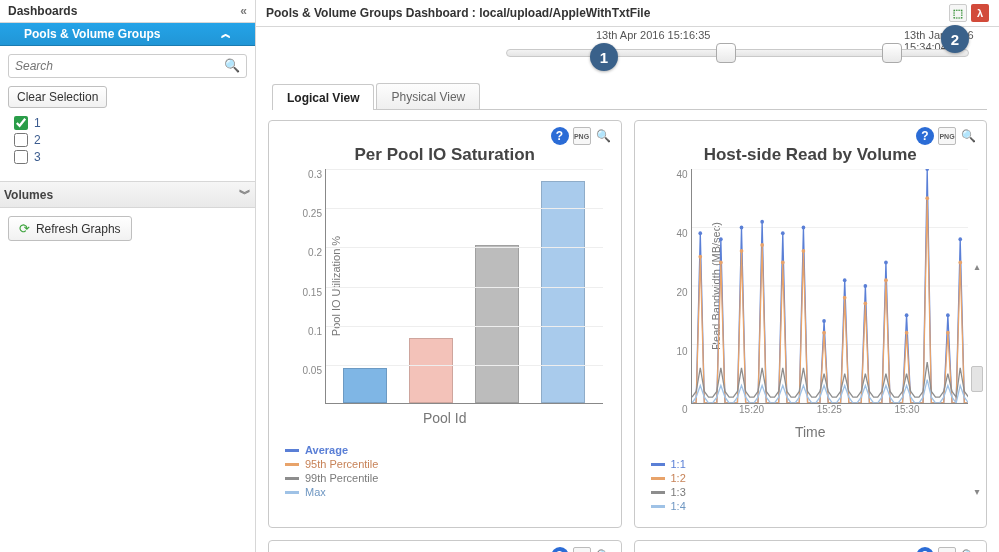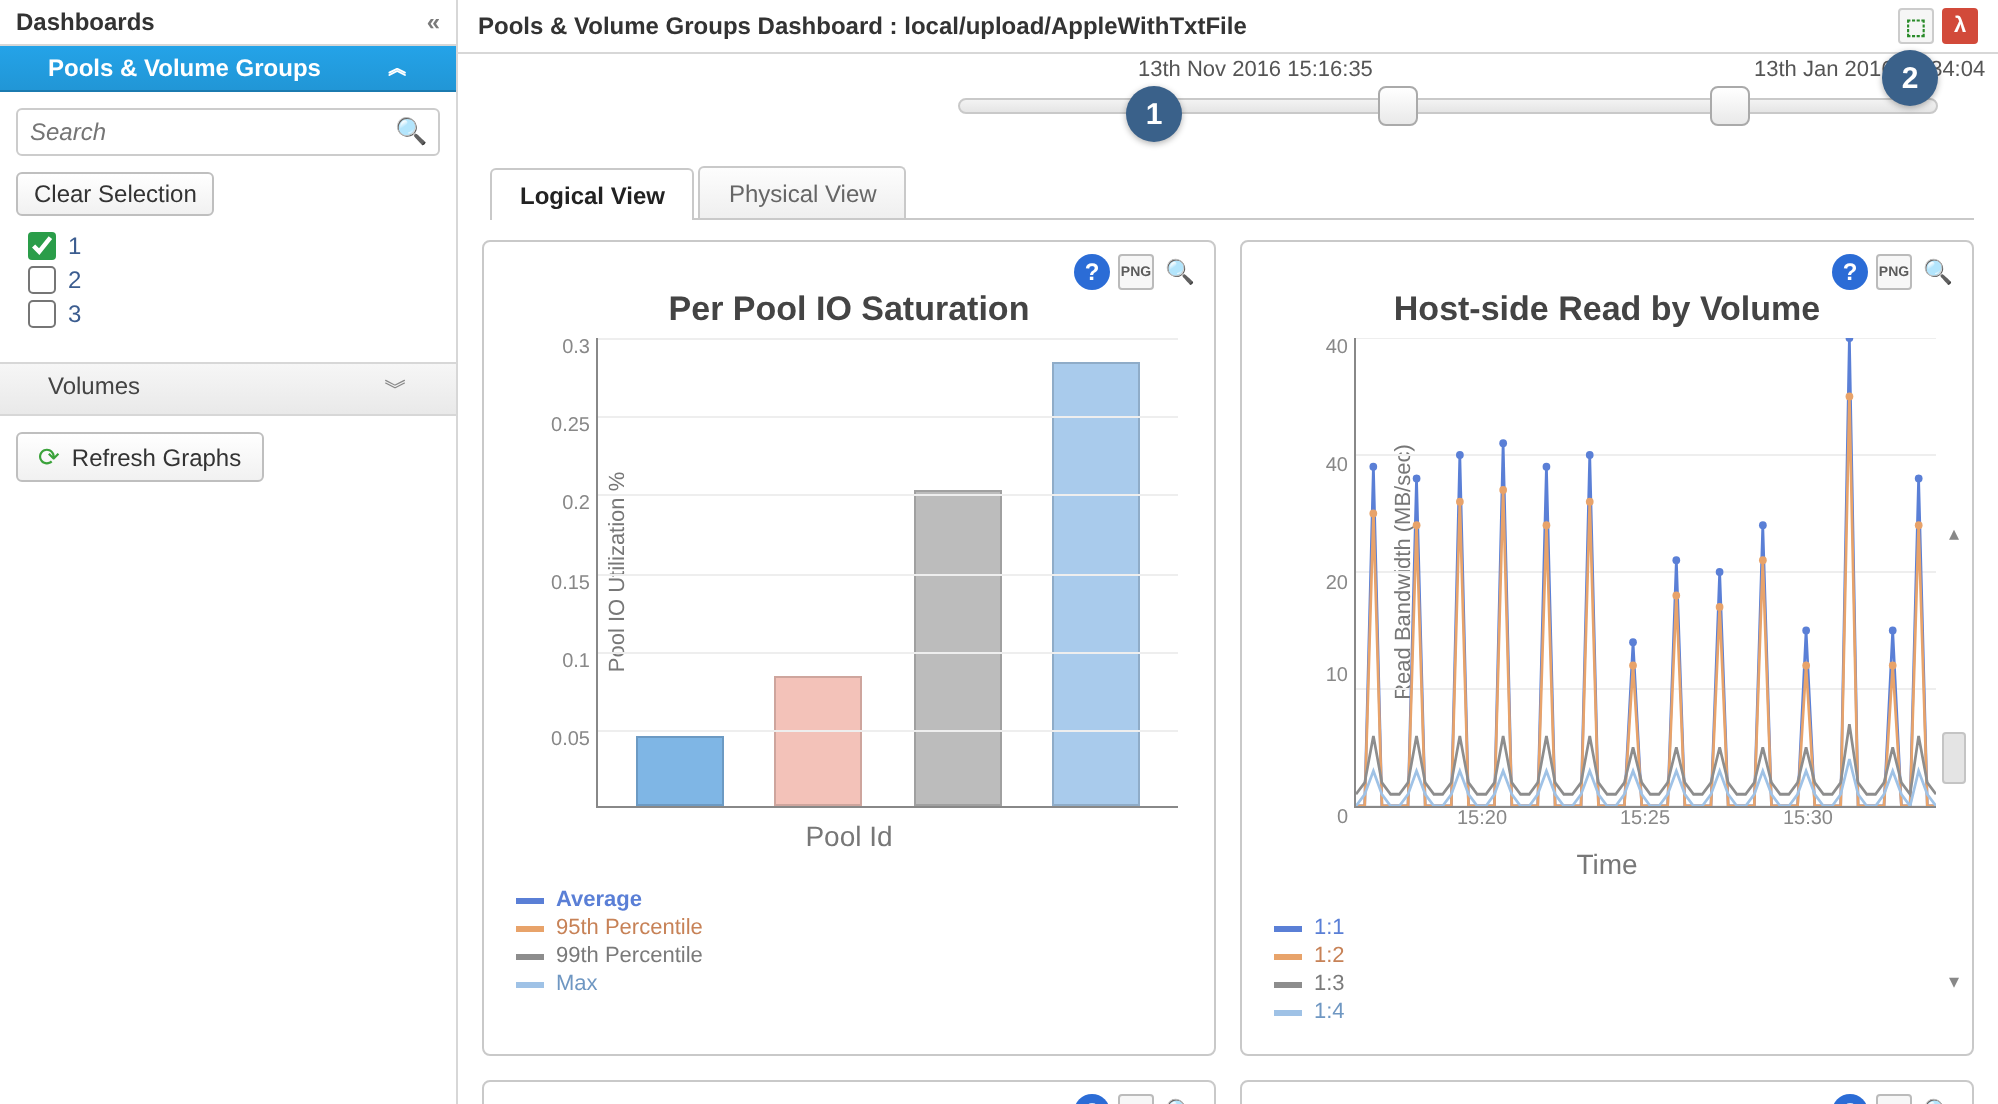--- a/index.html
+++ b/index.html
@@ -7,21 +7,21 @@
     font-family: Verdana, Arial, sans-serif;
     font-size: 12px;
     background: #ffffff;
     width: 999px;
     height: 552px;
     overflow: hidden;
     color: #333;
   }
   .app { display: flex; width: 100%; height: 100%; }
   
-  .sidebar { width: 229px; border-right: 1px solid #d7d7d7; background: #fff; display: flex; flex-direction: column; }
+  .sidebar { width: 256px; border-right: 1px solid #d7d7d7; background: #fff; display: flex; flex-direction: column; }
   .side-header {
     display:flex; justify-content:space-between; align-items:center;
     padding: 4px 8px; font-weight:bold; border-bottom:1px solid #d7d7d7;
     background: #fff;
   }
   .collapse-caret { color:#7a7a7a; font-size:12px; }
   .side-section {
     display:flex; justify-content:space-between; align-items:center;
     padding: 4px 24px; font-weight:bold;
     background: linear-gradient(#24a3e8, #2196d6);
@@ -37,22 +37,22 @@
   .search-ico { position:absolute; right:6px; top:4px; color:#e7a84a; font-size:13px; }
   .btn {
     display:inline-block; padding:4px 10px; border:1px solid #bfbfbf; border-radius:3px;
     background: linear-gradient(#ffffff,#f1f1f1); cursor:pointer; font-size:12px; color:#333;
   }
   .btn.small { padding:3px 8px; }
   .check-list { margin-top:8px; padding-left:6px;}
   .check-list label { display:flex; align-items:center; gap:6px; margin:3px 0; color:#3b5c8f; cursor:pointer;}
   .check-list input[type="checkbox"] { width:14px; height:14px; accent-color:#2a9d49; }
   .volumes-header {
-    display:flex; justify-content:space-between; 
-    padding: 4px 24px; font-weight:normal; color:#444;
+    display:flex; justify-content:space-between; align-items:center;
+    padding: 4px 4px; font-weight:bold; color:#444;
     background: linear-gradient(#f6f6f6,#e9e9e9);
     border-top:1px solid #d7d7d7; border-bottom:1px solid #d7d7d7;
     margin-top:6px;
   }
   .refresh-row { padding:8px; }
   .refresh-btn-inner { display:flex; align-items:center; gap:6px; }
   .ref-icon { color:#3aa23a; font-size:13px; }
 
   
   .main { flex:1; display:flex; flex-direction:column; position:relative; }
@@ -174,21 +174,21 @@
   <main class="main">
     <div class="titlebar">
       <span>Pools &amp; Volume Groups Dashboard : local/upload/AppleWithTxtFile</span>
       <span class="title-icons">
         <span class="icon-box icon-csv">⬚</span>
         <span class="icon-box icon-pdf">λ</span>
       </span>
     </div>
 
     <div class="time-slider-area">
-      <span class="time-label left">13th Nov 2016 15:16:35</span>
+      <span class="time-label left">13th Apr 2016 15:16:35</span>
       <span class="time-label right">13th Jan 2016 15:34:04</span>
       <div class="slider-track"></div>
       <div class="slider-handle" style="left:460px"></div>
       <div class="slider-handle" style="left:626px"></div>
       <div class="step-badge badge1">1</div>
       <div class="step-badge badge2">2</div>
     </div>
 
     <div class="tabs">
       <div class="tab active">Logical View</div>
@@ -291,21 +291,21 @@
                 <circle cx="188.05970149253733" cy="135.125" r="2" fill="#e8a36a"></circle>
                 <circle cx="210.44776119402985" cy="111.625" r="2" fill="#e8a36a"></circle>
                 <circle cx="232.8358208955224" cy="164.5" r="2" fill="#e8a36a"></circle>
                 <circle cx="255.22388059701493" cy="29.375" r="2" fill="#e8a36a"></circle>
                 <circle cx="277.6119402985075" cy="164.5" r="2" fill="#e8a36a"></circle>
                 <circle cx="291.04477611940297" cy="94" r="2" fill="#e8a36a"></circle>
                 <path d="M0.0 229.1 L4.5 223.3 L9.0 199.8 L13.4 223.3 L17.9 229.1 L22.4 229.1 L26.9 223.3 L31.3 199.8 L35.8 223.3 L40.3 229.1 L44.8 229.1 L49.3 223.3 L53.7 199.8 L58.2 223.3 L62.7 229.1 L67.2 229.1 L71.6 223.3 L76.1 199.8 L80.6 223.3 L85.1 229.1 L89.6 229.1 L94.0 223.3 L98.5 199.8 L103.0 223.3 L107.5 229.1 L111.9 229.1 L116.4 223.3 L120.9 199.8 L125.4 223.3 L129.9 229.1 L134.3 229.1 L138.8 223.3 L143.3 205.6 L147.8 223.3 L152.2 229.1 L156.7 229.1 L161.2 223.3 L165.7 205.6 L170.1 223.3 L174.6 229.1 L179.1 229.1 L183.6 223.3 L188.1 205.6 L192.5 223.3 L197.0 229.1 L201.5 229.1 L206.0 223.3 L210.4 205.6 L214.9 223.3 L219.4 229.1 L223.9 229.1 L228.4 223.3 L232.8 205.6 L237.3 223.3 L241.8 229.1 L246.3 229.1 L250.7 223.3 L255.2 193.9 L259.7 223.3 L264.2 229.1 L268.7 229.1 L273.1 223.3 L277.6 205.6 L282.1 223.3 L286.6 229.1 L291.0 199.8 L295.5 223.3 L300.0 229.1 " fill="none" stroke="#8d8d8d" stroke-width="1.4"></path>
                 <path d="M0.0 235.0 L4.5 229.1 L9.0 217.4 L13.4 229.1 L17.9 235.0 L22.4 235.0 L26.9 229.1 L31.3 217.4 L35.8 229.1 L40.3 235.0 L44.8 235.0 L49.3 229.1 L53.7 217.4 L58.2 229.1 L62.7 235.0 L67.2 235.0 L71.6 229.1 L76.1 217.4 L80.6 229.1 L85.1 235.0 L89.6 235.0 L94.0 229.1 L98.5 217.4 L103.0 229.1 L107.5 235.0 L111.9 235.0 L116.4 229.1 L120.9 217.4 L125.4 229.1 L129.9 235.0 L134.3 235.0 L138.8 229.1 L143.3 217.4 L147.8 229.1 L152.2 235.0 L156.7 235.0 L161.2 229.1 L165.7 217.4 L170.1 229.1 L174.6 235.0 L179.1 235.0 L183.6 229.1 L188.1 217.4 L192.5 229.1 L197.0 235.0 L201.5 235.0 L206.0 229.1 L210.4 217.4 L214.9 229.1 L219.4 235.0 L223.9 235.0 L228.4 229.1 L232.8 217.4 L237.3 229.1 L241.8 235.0 L246.3 235.0 L250.7 229.1 L255.2 211.5 L259.7 229.1 L264.2 235.0 L268.7 235.0 L273.1 229.1 L277.6 217.4 L282.1 229.1 L286.6 235.0 L291.0 217.4 L295.5 229.1 L300.0 235.0 " fill="none" stroke="#9fc2e6" stroke-width="1.4"></path>
               </svg>
           <span class="y-tick" style="bottom: -6px;">0</span>
-              <span class="y-tick" style="bottom: 65px;">10</span>
+              <span class="y-tick" style="bottom: 52px;">10</span>
               <span class="y-tick" style="bottom: 111.5px;">20</span>
               <span class="y-tick" style="bottom: 170.25px;">40</span>
               <span class="y-tick" style="bottom: 229px;">40</span>
             </div>
           <div class="x-ticks">
               <span class="x-tick" style="left: 22%;">15:20</span>
               <span class="x-tick" style="left: 50%;">15:25</span>
               <span class="x-tick" style="left: 78%;">15:30</span>
             </div>
           <div class="x-axis-label">Time</div>

